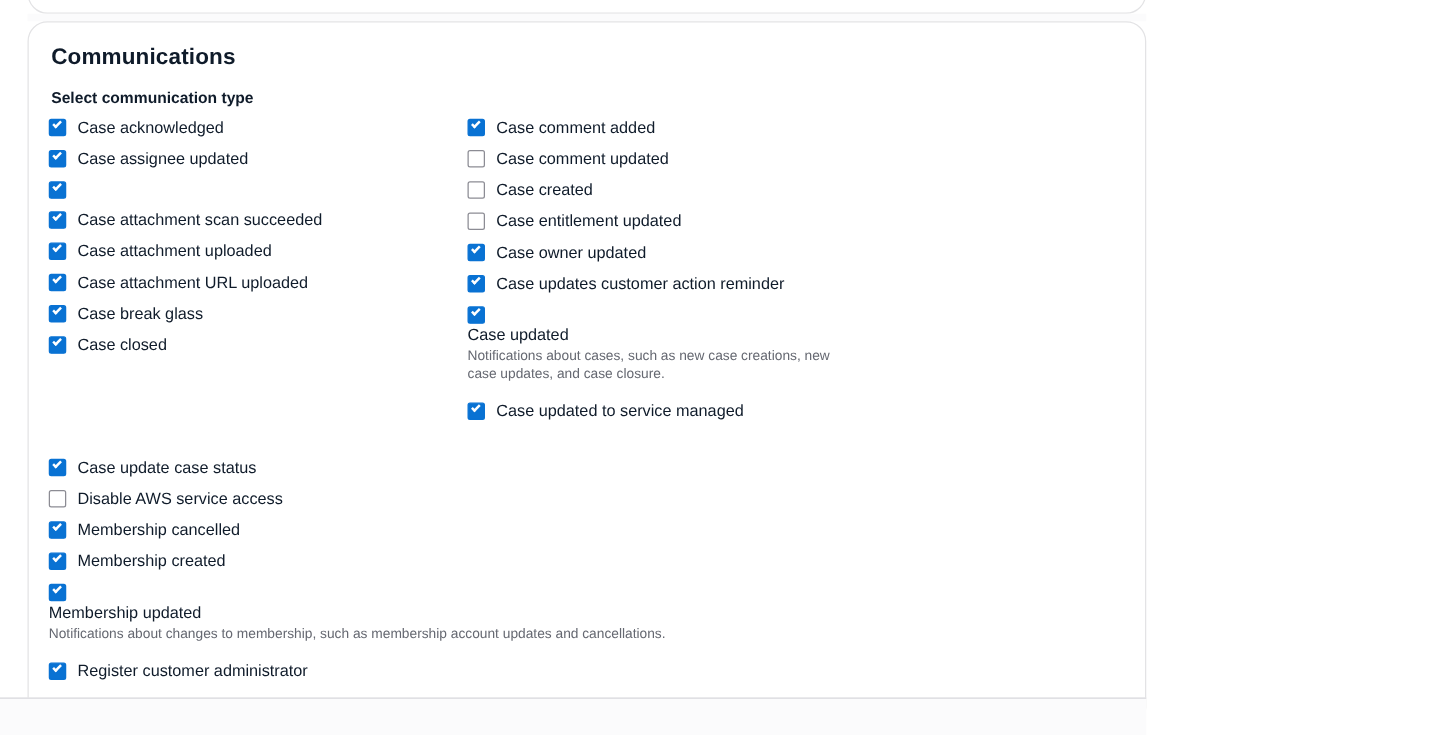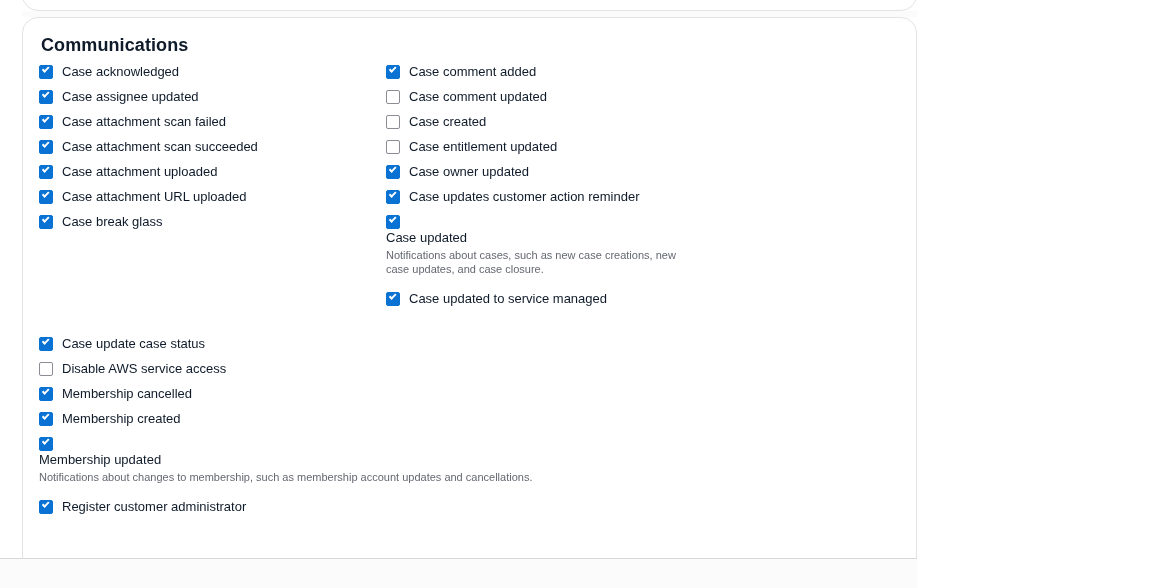--- a/index.html
+++ b/index.html
@@ -74,21 +74,20 @@
   }
 
   
   .group {
     position: relative;
     margin-top: 7px;
   }
   .group-two-col {
     display: flex;
     align-items: flex-start;
-    gap: 12px;
   }
   .col {
     display: block;
   }
   .col-left  { width: 335px; flex: 0 0 335px; }
   .col-right { width: 430px; flex: 0 0 430px; }
 
   .cb-row {
     display: flex;
     align-items: flex-start;
@@ -162,20 +161,21 @@
 
 <div id="page">
 
   <div class="top-stub"></div>
   <div class="top-stub-shade"></div>
 
   <section class="card">
 
     <h2 class="card-title">Communications</h2>
 
+    <div class="field-label">Select communication type</div>
 
     <div class="group group-two-col">
       <div class="col col-left" id="col-left">
           <div class="cb-row">
             <span class="cb-box checked">
               <span class="tick"></span>
             </span>
             <span class="cb-text">
               <span class="cb-label">Case acknowledged</span>
             </span>
@@ -185,23 +185,20 @@
               <span class="tick"></span>
             </span>
             <span class="cb-text">
               <span class="cb-label">Case assignee updated</span>
             </span>
           </div>
           <div class="cb-row">
             <span class="cb-box checked">
               <span class="tick"></span>
             </span>
-            <span class="cb-text">
-              <span class="cb-label">Case attachment scan failed</span>
-            </span>
           </div>
           <div class="cb-row">
             <span class="cb-box checked">
               <span class="tick"></span>
             </span>
             <span class="cb-text">
               <span class="cb-label">Case attachment scan succeeded</span>
             </span>
           </div>
           <div class="cb-row">
@@ -219,20 +216,28 @@
             <span class="cb-text">
               <span class="cb-label">Case attachment URL uploaded</span>
             </span>
           </div>
           <div class="cb-row">
             <span class="cb-box checked">
               <span class="tick"></span>
             </span>
             <span class="cb-text">
               <span class="cb-label">Case break glass</span>
+            </span>
+          </div>
+          <div class="cb-row">
+            <span class="cb-box checked">
+              <span class="tick"></span>
+            </span>
+            <span class="cb-text">
+              <span class="cb-label">Case closed</span>
             </span>
           </div>
         </div>
       <div class="col col-right" id="col-right">
           <div class="cb-row">
             <span class="cb-box checked">
               <span class="tick"></span>
             </span>
             <span class="cb-text">
               <span class="cb-label">Case comment added</span>

